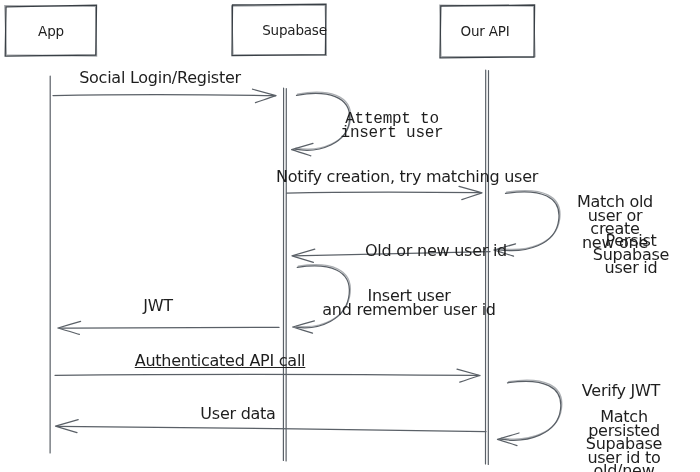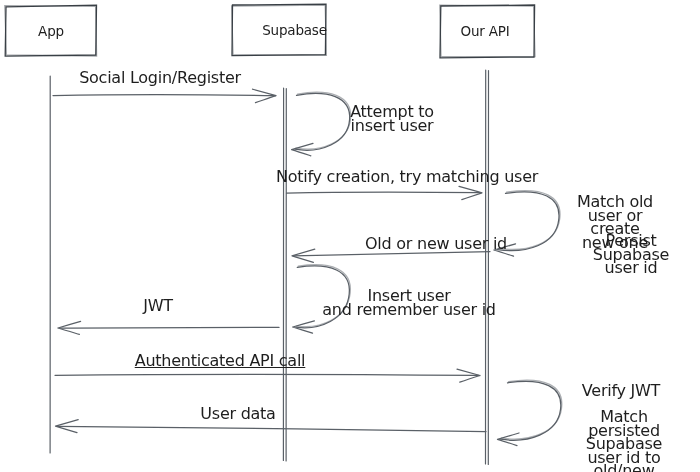--- a/index.html
+++ b/index.html
@@ -110,31 +110,31 @@
     </g>
   </svg>
 
   <div class="layer">
     <div class="actor-label" style="left:5px; top:5px; width:92px; height:51px;">App</div>
     <div class="actor-label" style="left:232px; top:4px; width:106px; height:51px;padding-left:19px;">Supabase</div>
     <div class="actor-label" style="left:440px; top:5px; width:90px; height:52px;">Our API</div>
 
     <div class="msg-label" style="left:160px; top:71px;">Social Login/Register</div>
 
-    <div class="msg-label" style="left:392px; top:105px;">Attempt to
+    <div class="msg-label" style="left:392px; top:113px;font-family:Liberation Mono, monospace;">Attempt to
 insert user</div>
 
     <div class="msg-label" style="left:407px; top:170px;">Notify creation, try matching user</div>
 
     <div class="msg-label" style="left:615px; top:195px;">Match old user or
 create new one</div>
 
     <div class="msg-label" style="left:631px; top:234px;">Persist Supabase user id</div>
 
-    <div class="msg-label" style="left:436px; top:237px;text-align:right;">Old or new user id</div>
+    <div class="msg-label" style="left:436px; top:244px;text-align:right;">Old or new user id</div>
 
     <div class="msg-label" style="left:409px; top:289px;">Insert user
 and remember user id</div>
 
     <div class="msg-label" style="left:158px; top:299px;">JWT</div>
 
     <div class="msg-label" style="left:220px; top:354px;text-decoration:underline;">Authenticated API call</div>
 
     <div class="msg-label" style="left:621px; top:384px;">Verify JWT</div>
 

